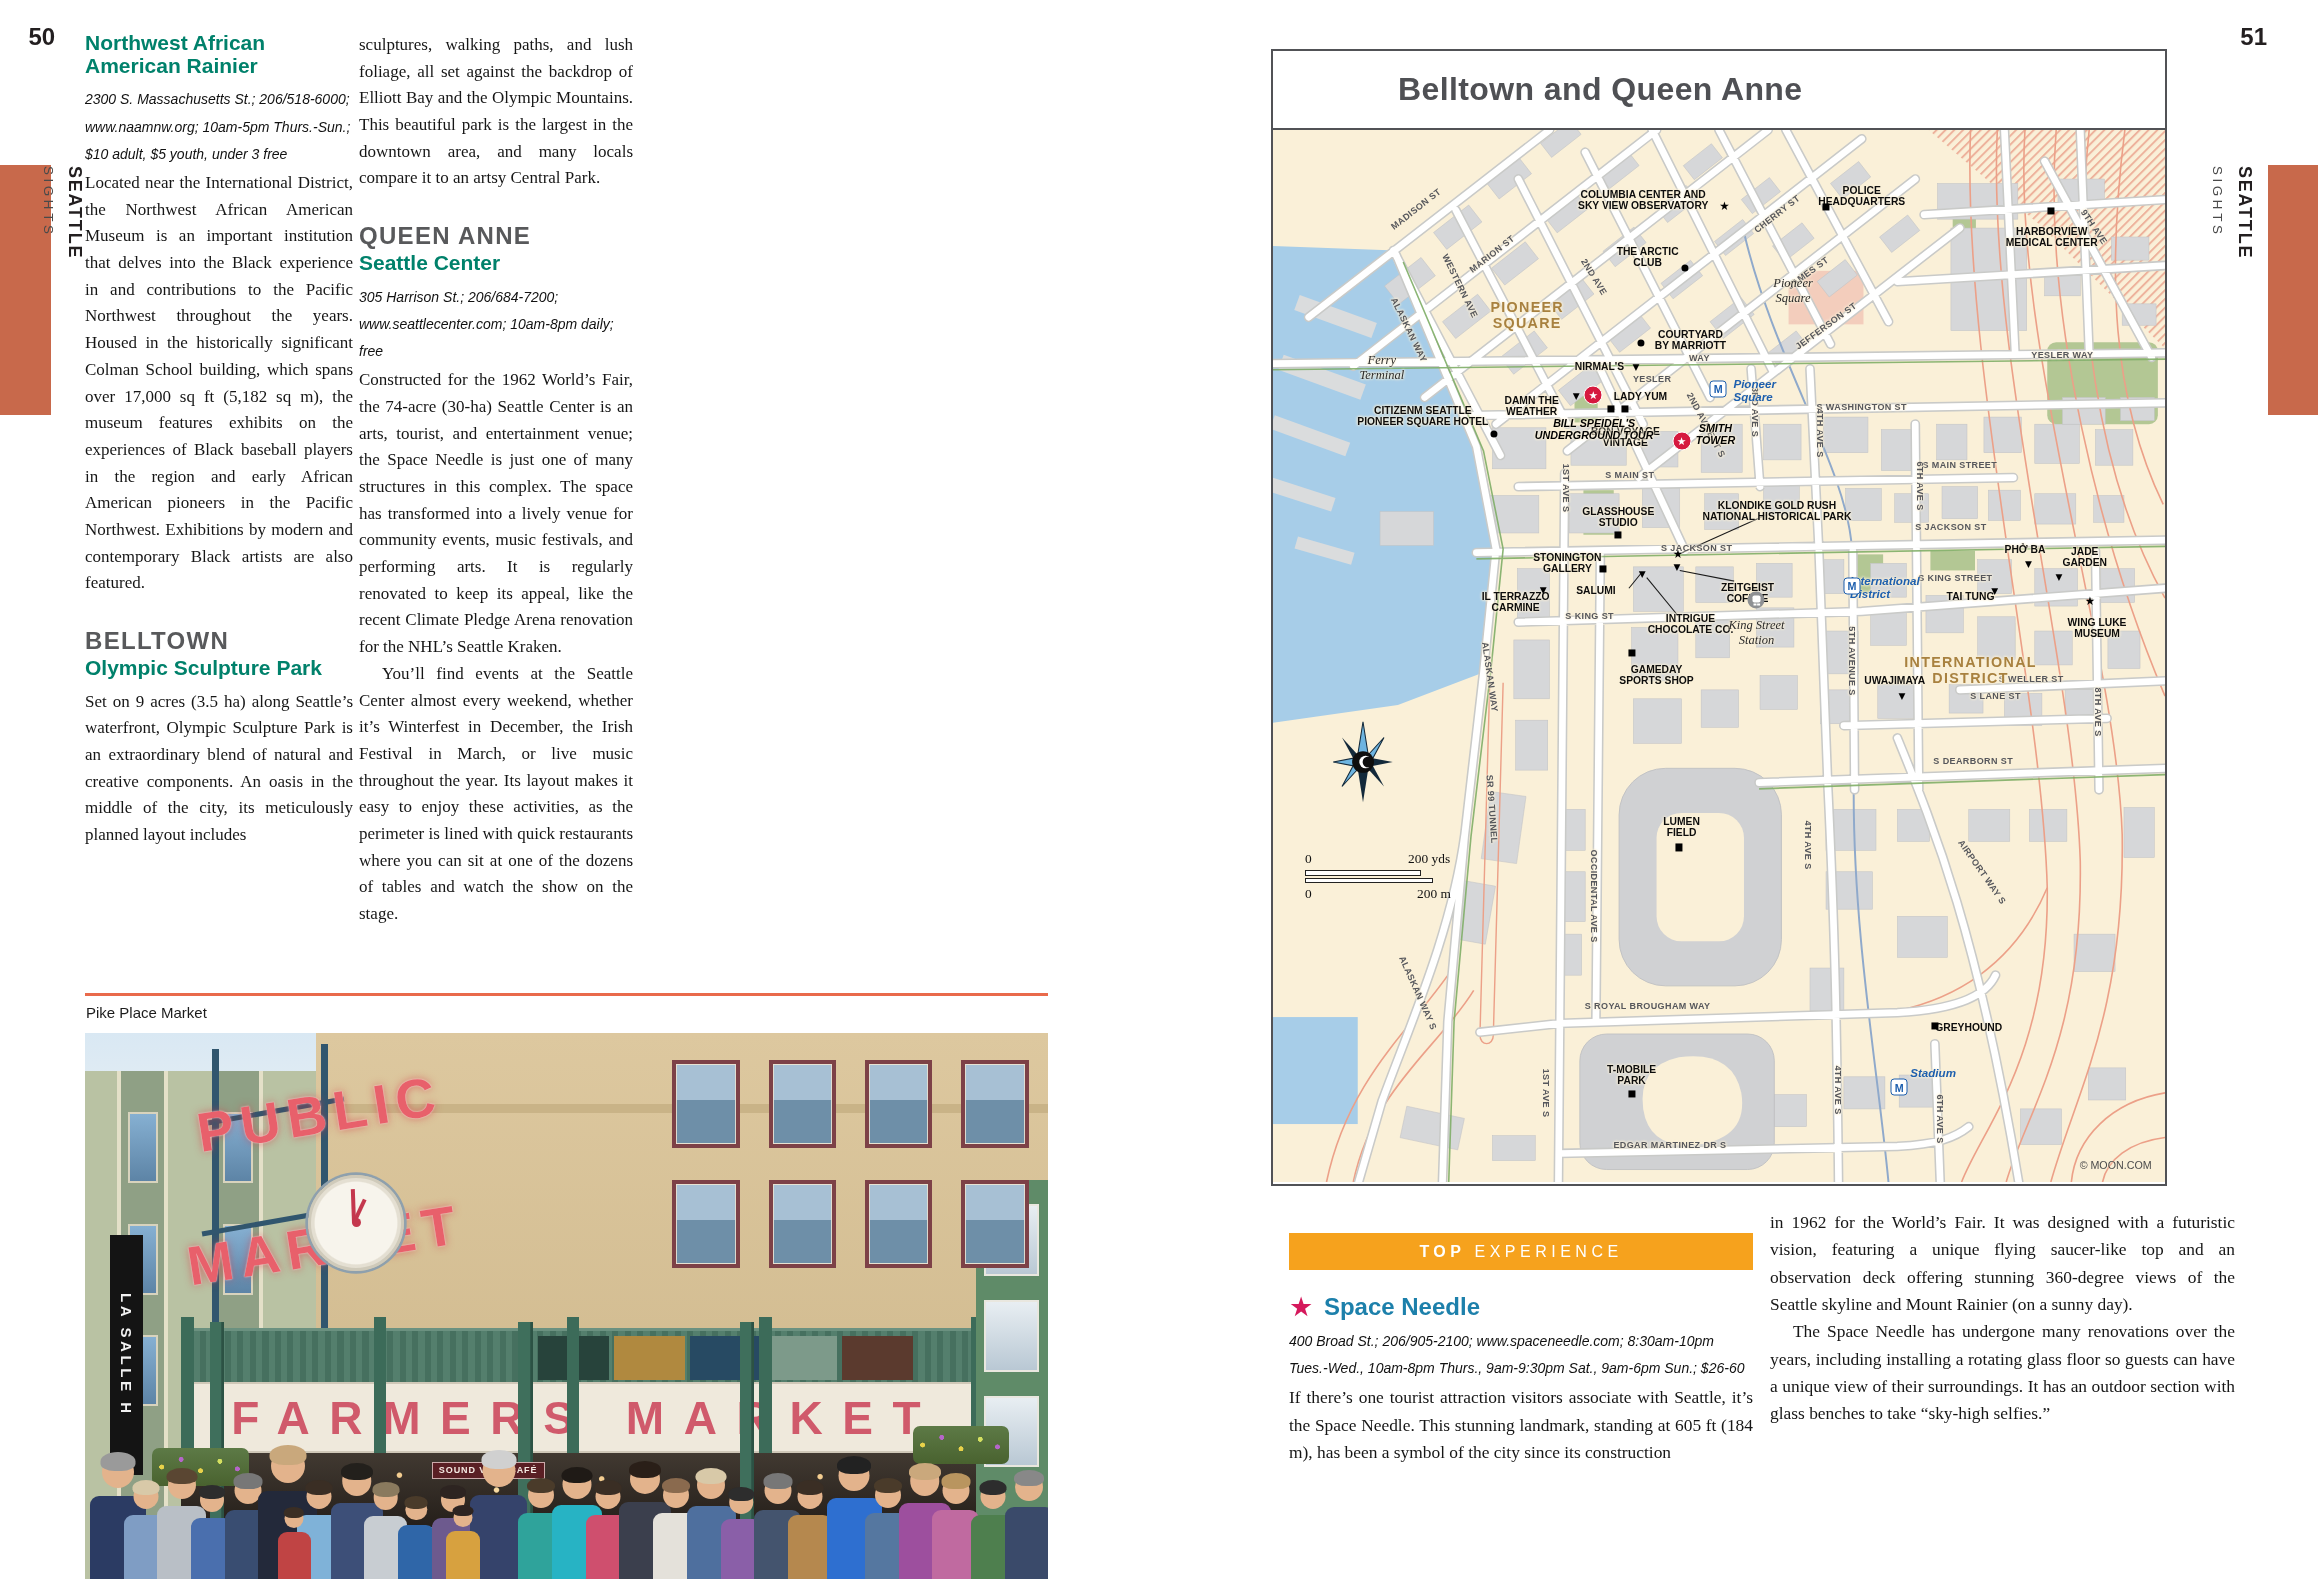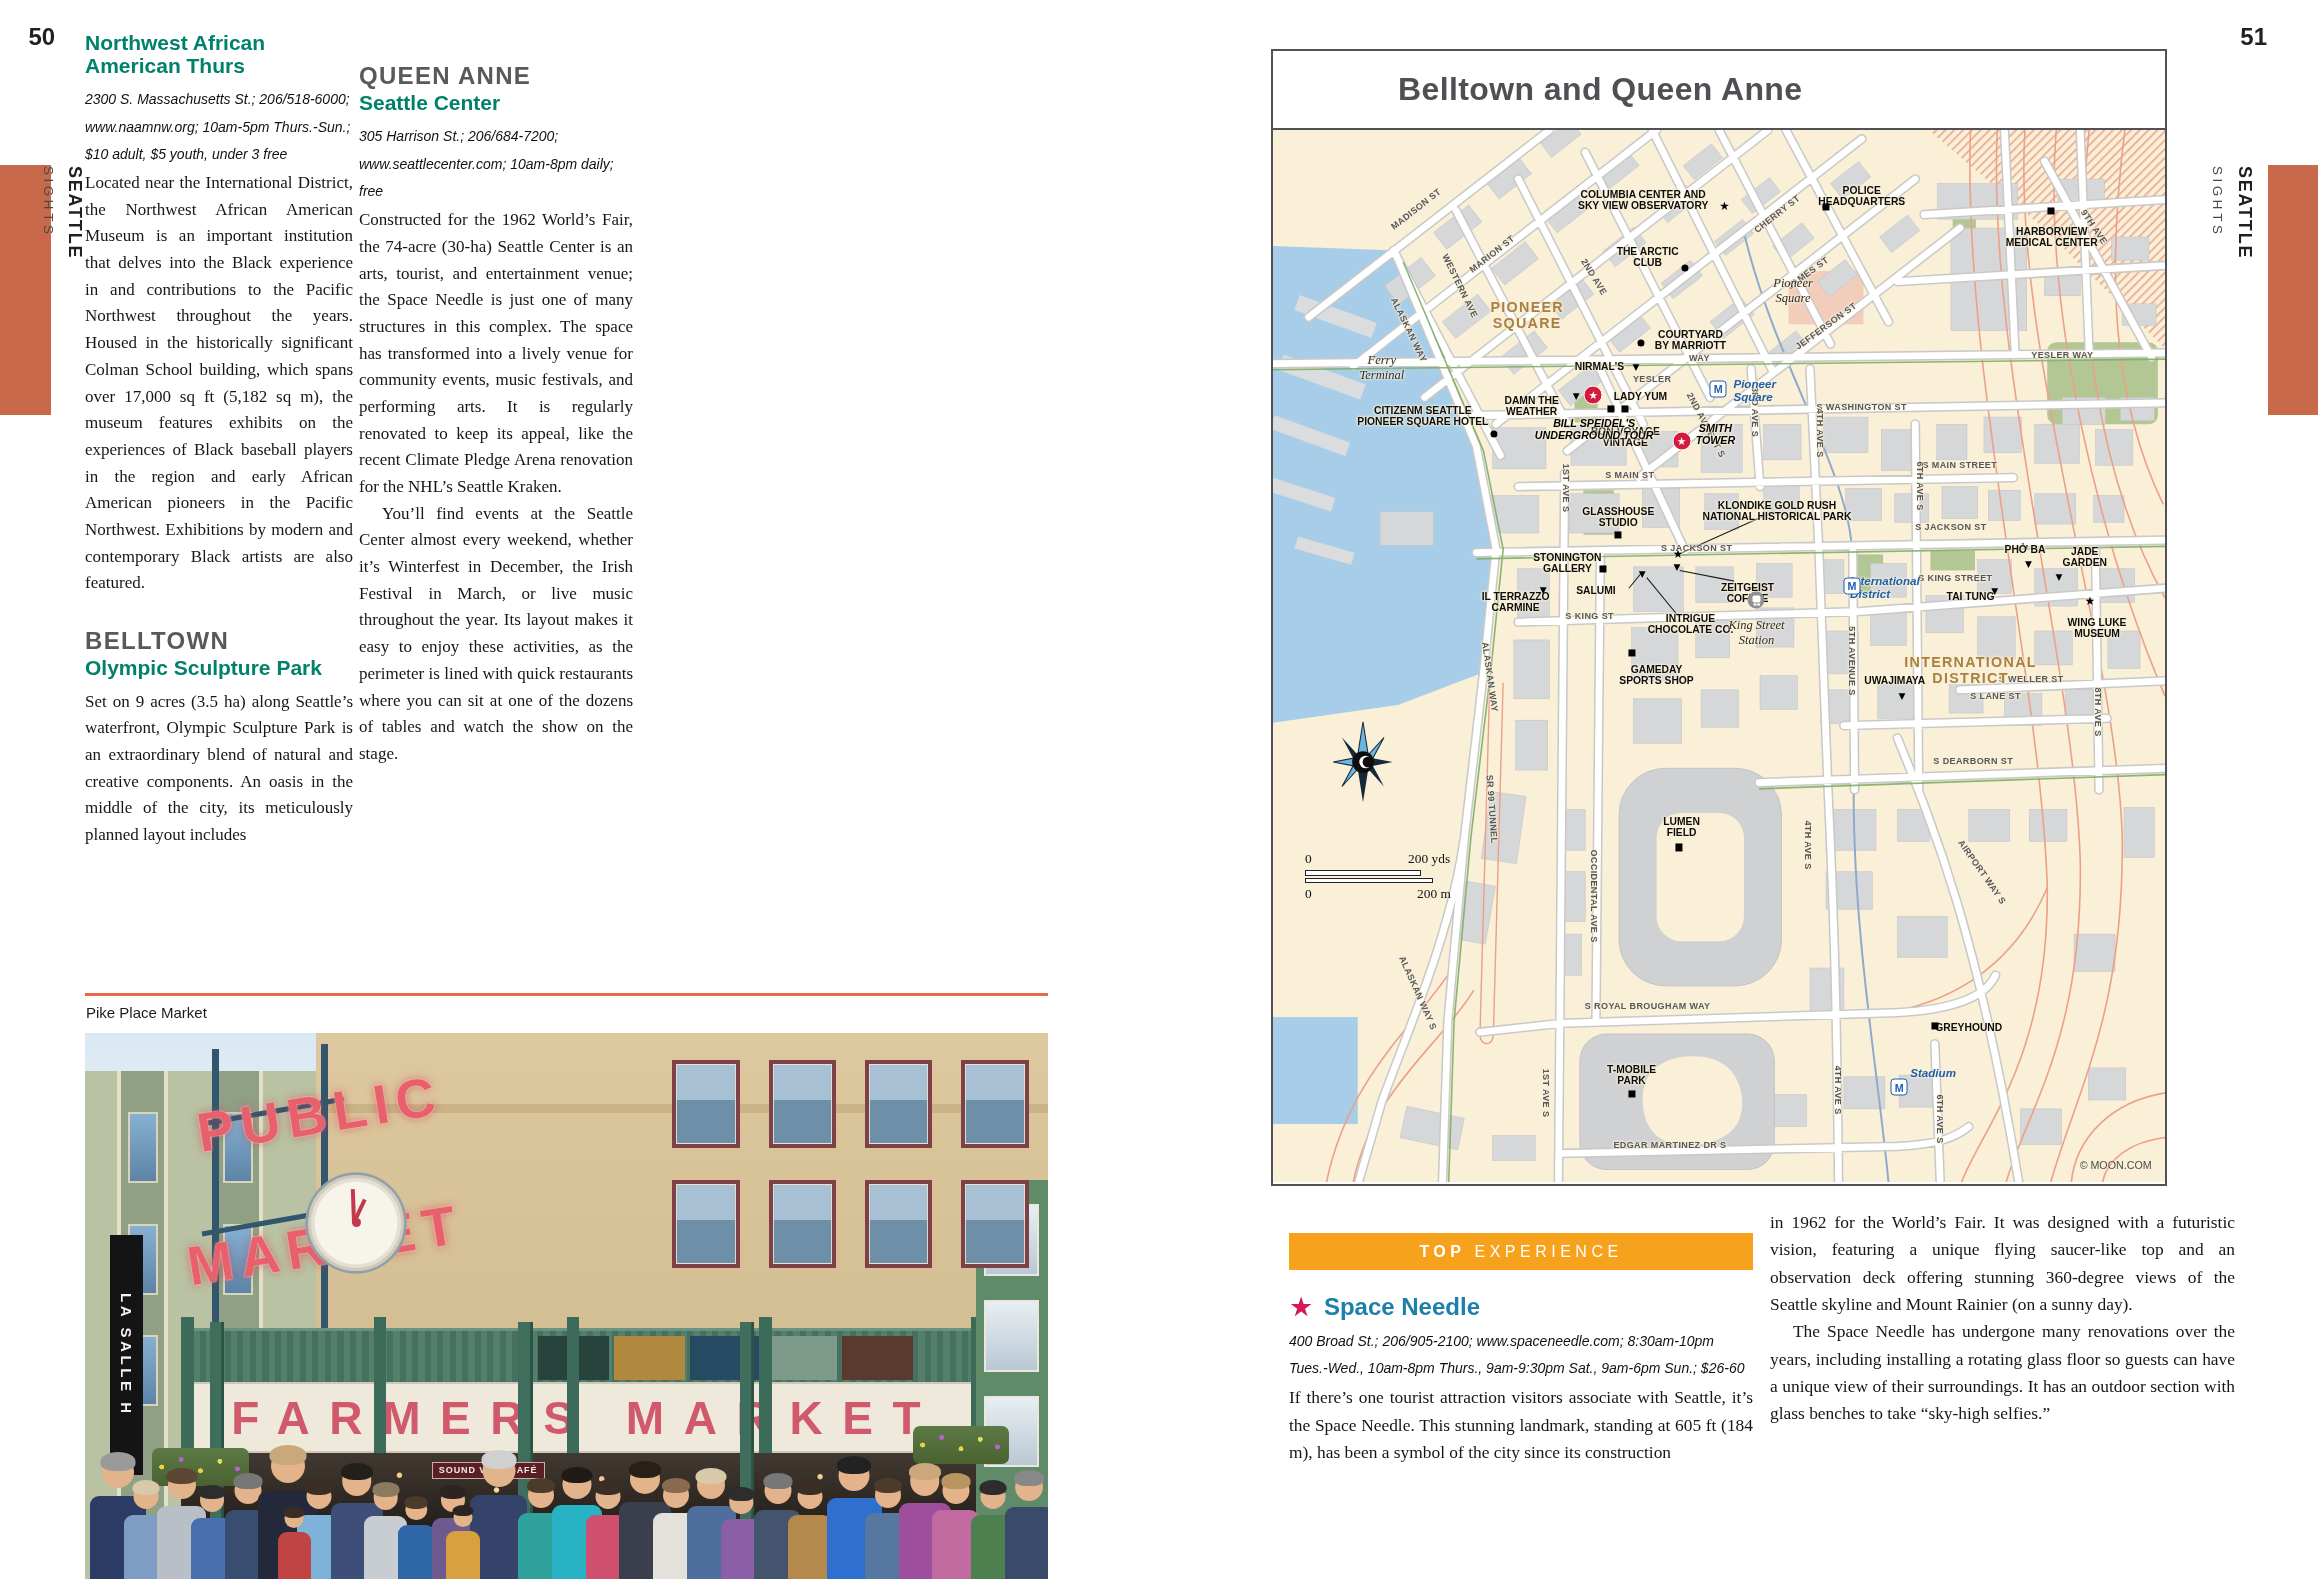--- a/index.html
+++ b/index.html
@@ -156,29 +156,30 @@
 <div class="pagenum" id="pn-right">51</div>
 
 <div class="tabblock" id="tab-left"></div>
 <div class="tabblock" id="tab-right"></div>
 <div class="vword light" id="vw-l-light">SIGHTS</div>
 <div class="vword strong" id="vw-l-strong">SEATTLE</div>
 <div class="vword light" id="vw-r-light">SIGHTS</div>
 <div class="vword strong" id="vw-r-strong">SEATTLE</div>
 
 <div class="col" id="colL1">
-  <h3 class="poi">Northwest African American Thurs</h3>
+  <h3 class="poi">Northwest African American Rainier</h3>
   <p class="details mb">2300 S. Massachusetts St.; 206/518-6000; www.naamnw.org; 10am-5pm Thurs.-Sun.; $10 adult, $5 youth, under 3 free</p>
   <p class="body">Located near the International District, the Northwest African American Museum is an important institution that delves into the Black experience in and contributions to the Pacific Northwest throughout the years. Housed in the historically significant Colman School building, which spans over 17,000 sq ft (5,182 sq m), the museum features exhibits on the experiences of Black baseball players in the region and early African American pioneers in the Pacific Northwest. Exhibitions by modern and contemporary Black artists are also featured.</p>
   <h2 class="section">BELLTOWN</h2>
   <h3 class="poi">Olympic Sculpture Park</h3>
   <p class="body">Set on 9 acres (3.5 ha) along Seattle’s waterfront, Olympic Sculpture Park is an extraordinary blend of natural and creative components. An oasis in the middle of the city, its meticulously planned layout includes</p>
 </div>
 
 <div class="col" id="colL2">
+  <p class="body">sculptures, walking paths, and lush foliage, all set against the backdrop of Elliott Bay and the Olympic Mountains. This beautiful park is the largest in the downtown area, and many locals compare it to an artsy Central Park.</p>
   <h2 class="section">QUEEN ANNE</h2>
   <h3 class="poi">Seattle Center</h3>
   <p class="details mb">305 Harrison St.; 206/684-7200; www.seattlecenter.com; 10am-8pm daily; free</p>
   <p class="body">Constructed for the 1962 World’s Fair, the 74-acre (30-ha) Seattle Center is an arts, tourist, and entertainment venue; the Space Needle is just one of many structures in this complex. The space has transformed into a lively venue for community events, music festivals, and performing arts. It is regularly renovated to keep its appeal, like the recent Climate Pledge Arena renovation for the NHL’s Seattle Kraken.</p>
   <p class="body ind">You’ll find events at the Seattle Center almost every weekend, whether it’s Winterfest in December, the Irish Festival in March, or live music throughout the year. Its layout makes it easy to enjoy these activities, as the perimeter is lined with quick restaurants where you can sit at one of the dozens of tables and watch the show on the stage.</p>
 </div>
 
 <div id="photo-rule"></div>
 <div id="photo-caption">Pike Place Market</div>
 <div id="photo">

